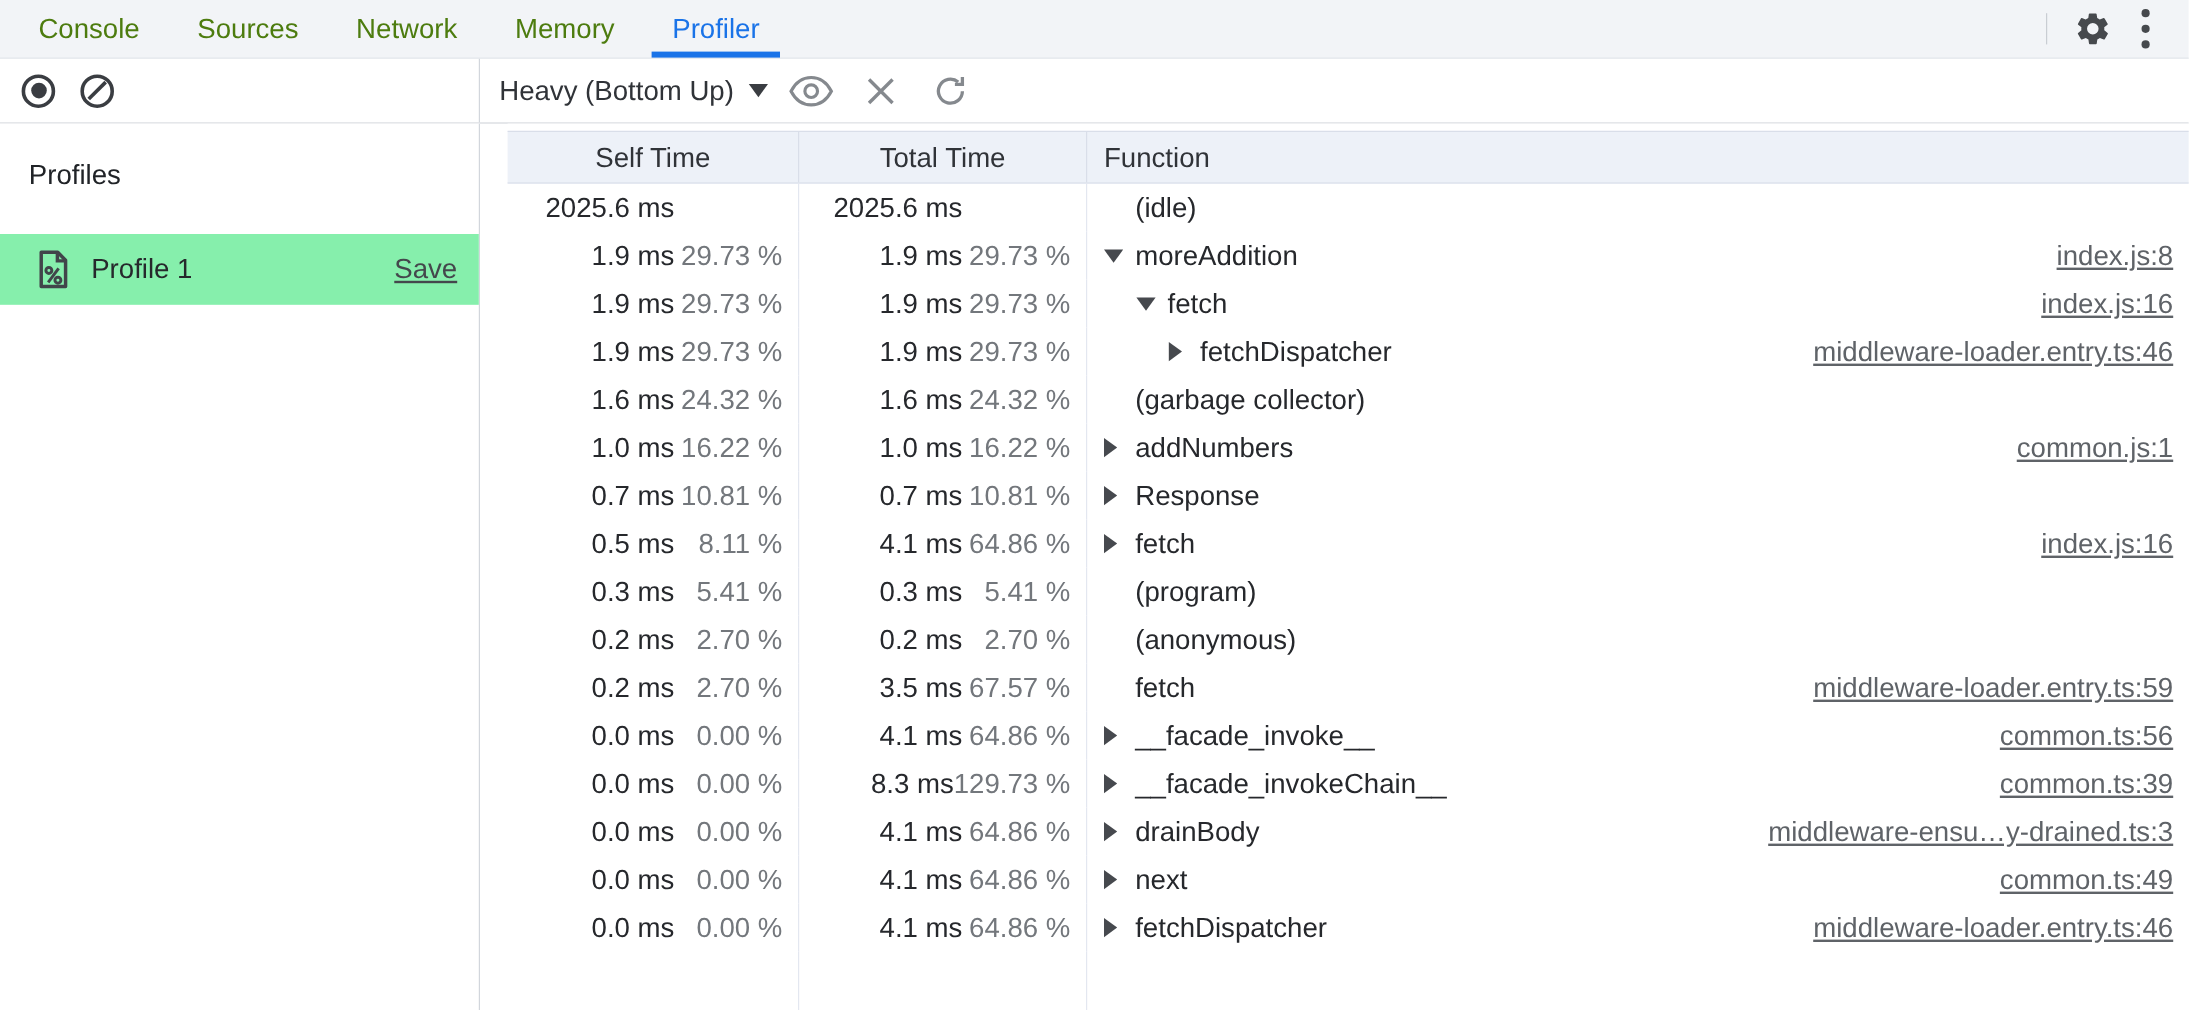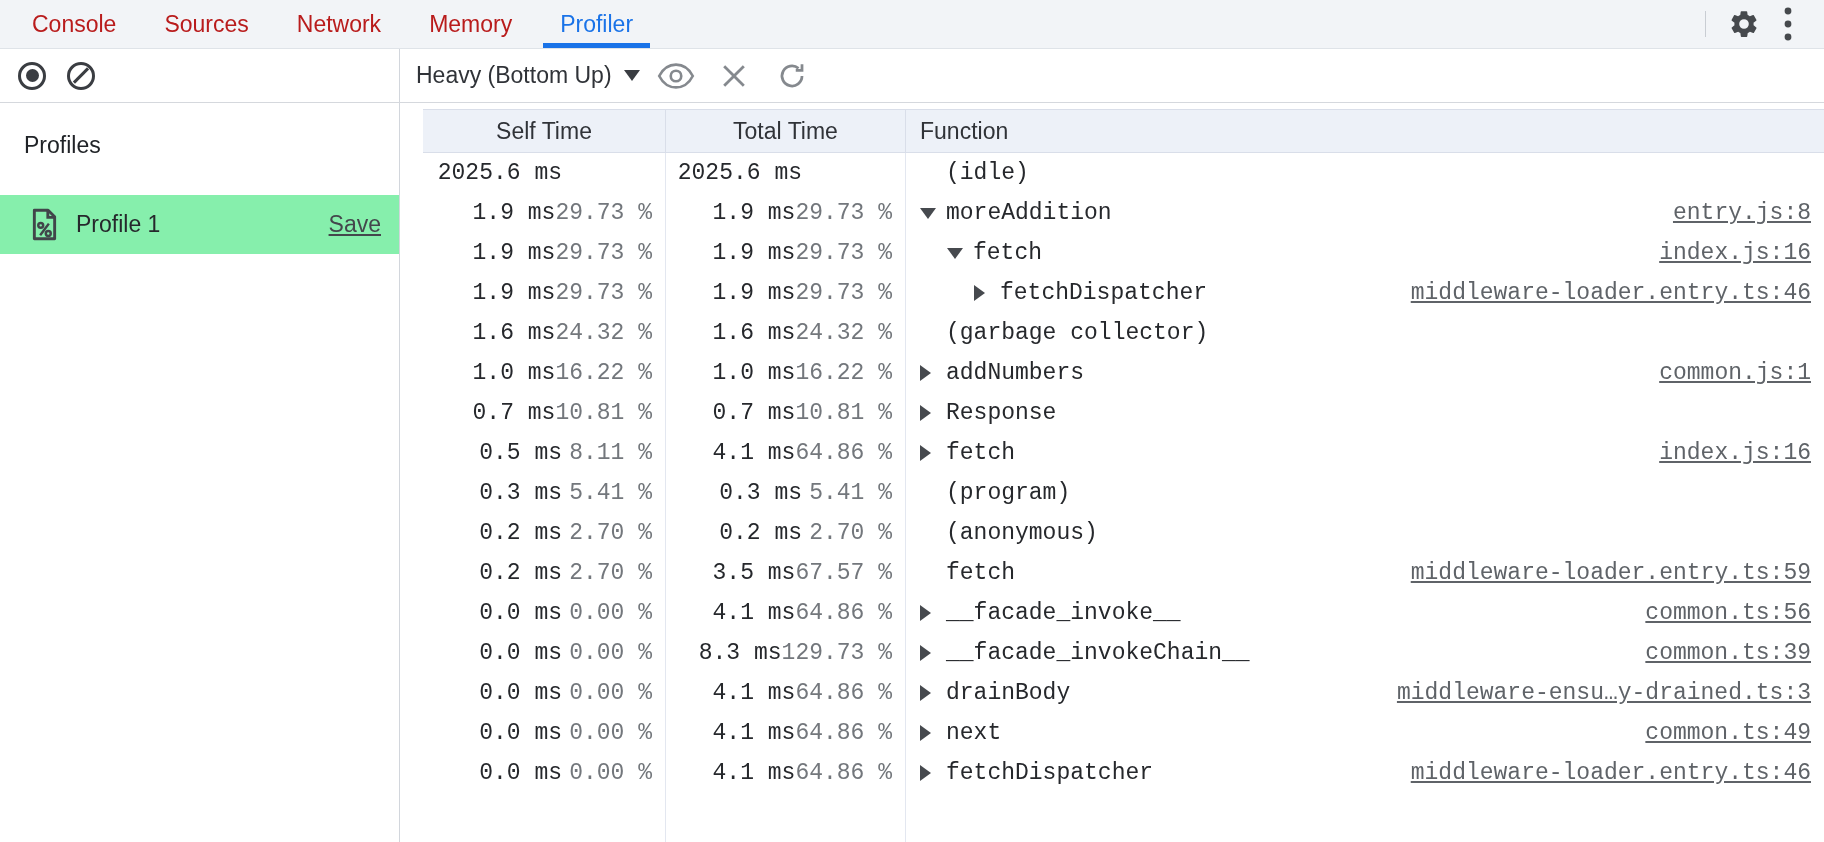--- a/index.html
+++ b/index.html
@@ -21,21 +21,21 @@
     display: flex;
     align-items: stretch;
     padding-left: 8px;
     flex: none;
   }
   .tab {
     position: relative;
     display: flex;
     align-items: center;
     padding: 0 24px;
-    color: #b91c1c;
+    color: #4d7c0f;
     cursor: default;
     white-space: nowrap;
   }
   .tab.active { color: #1a73e8; }
   .tab.active::after {
     content: "";
     position: absolute;
     left: 7px; right: 7px; bottom: 0;
     height: 5px;
     background: #1a73e8;
@@ -146,21 +146,20 @@
     border-right: 1px solid #d9dee9;
     overflow: hidden;
   }
   .grid-header .hcell:last-child { border-right: none; justify-content: flex-start; padding-left: 14px; }
   .grid-body { flex: 1; display: flex; flex-direction: column; min-height: 0; overflow: hidden; }
   .grid-row {
     display: grid;
     grid-template-columns: 243px 240px 1fr;
     height: 40px;
     flex: none;
-    font-family: Liberation Mono, monospace;
   }
   .grid-filler { flex: 1; display: grid; grid-template-columns: 243px 240px 1fr; }
   .cell { border-right: 1px solid #e3e7f0; display: flex; align-items: center; overflow: hidden; }
   .cell:last-child { border-right: none; }
   .time-cell { justify-content: flex-end; }
   .ms { white-space: nowrap; }
   .pct {
     min-width: 90px;
     margin-right: 13px;
     text-align: right;
@@ -321,21 +320,21 @@
       <span class="ms">1.9 ms</span>
       <span class="pct">29.73 %</span>
     </div>
     <div class="cell time-cell">
       <span class="ms">1.9 ms</span>
       <span class="pct">29.73 %</span>
     </div>
     <div class="cell fn-cell" style="padding-left: 14px;">
       <span class="arrow down"></span>
       <span class="fn-name">moreAddition</span>
-      <span class="source-link">entry.js:8</span>
+      <span class="source-link">index.js:8</span>
     </div>
   </div>
         <div class="grid-row">
     <div class="cell time-cell">
       <span class="ms">1.9 ms</span>
       <span class="pct">29.73 %</span>
     </div>
     <div class="cell time-cell">
       <span class="ms">1.9 ms</span>
       <span class="pct">29.73 %</span>

